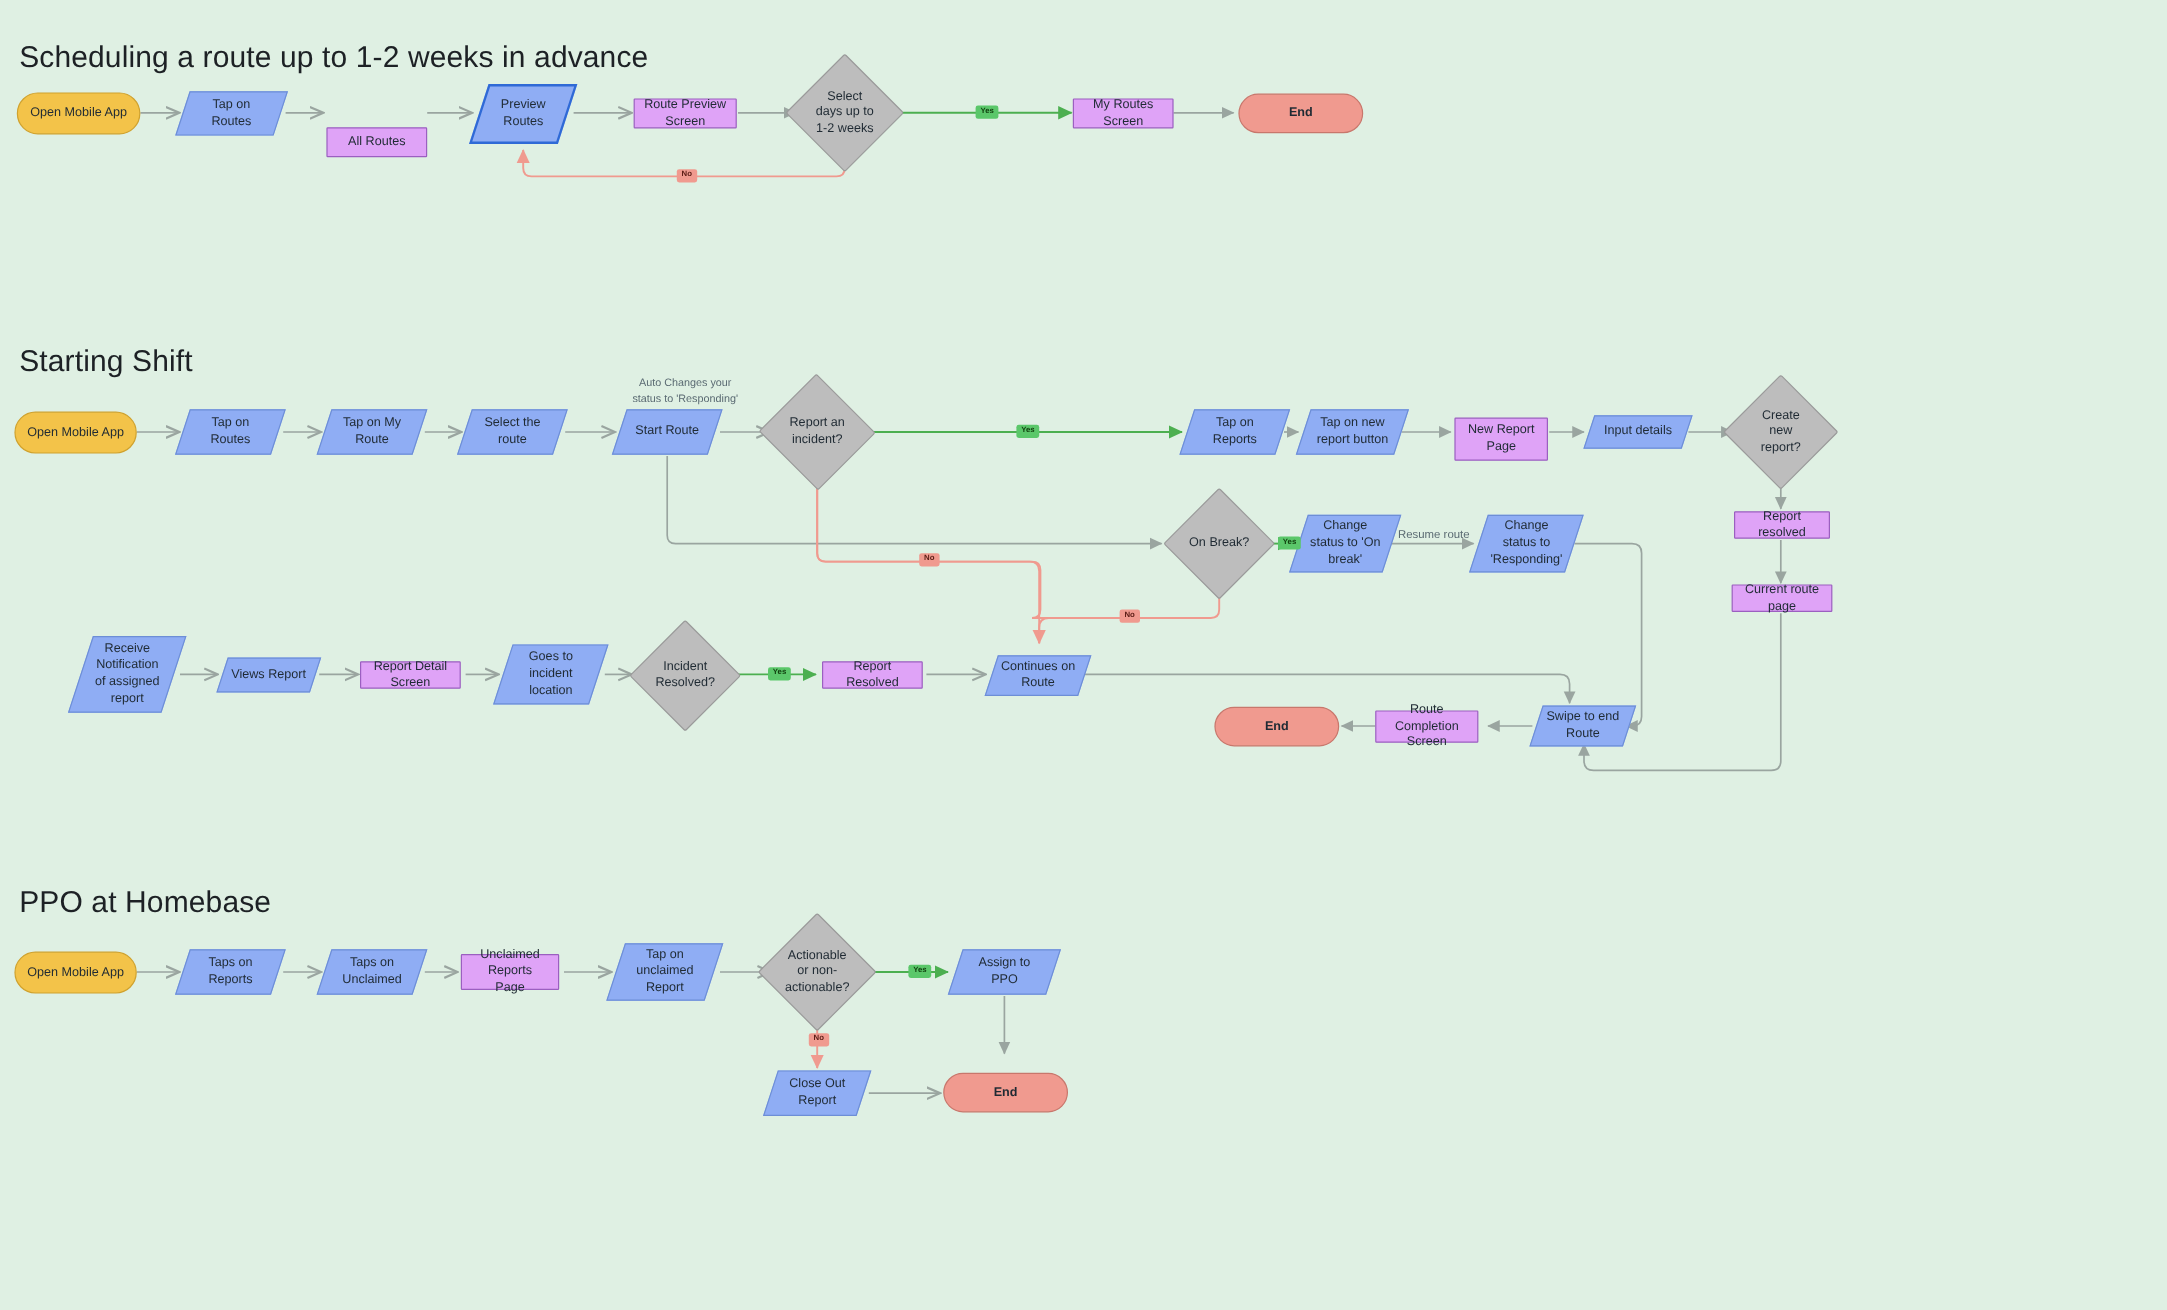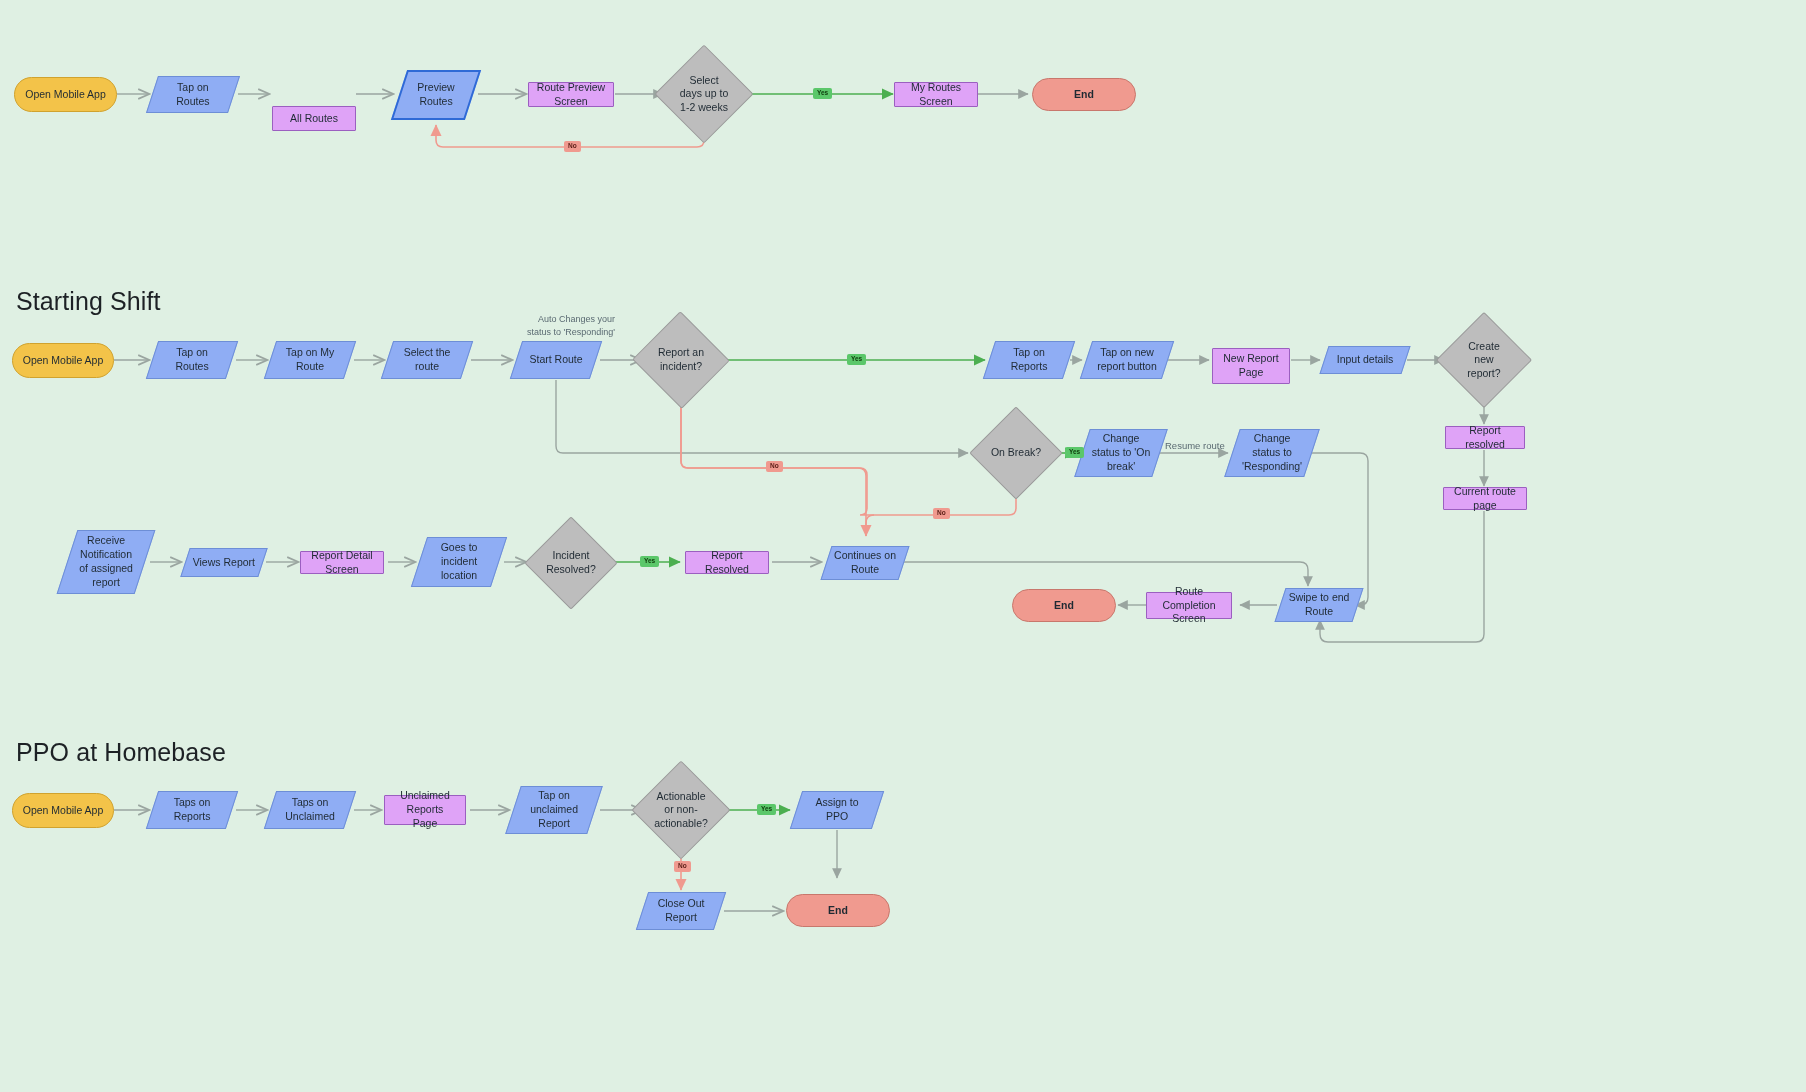--- a/index.html
+++ b/index.html
@@ -86,21 +86,21 @@
   }
   .edge-label.yes{background:#5bc76a;color:#11400f;}
   .edge-label.no{background:#f09a8f;color:#5b1d16;}
 
   .note{
     position:absolute;
     font-size:9px;
     color:#5a6a72;
     line-height:1.45;
     white-space:pre-line;
-    text-align:right;
+    text-align:center;
   }
   .plain-label{
     position:absolute;
     font-size:9.5px;
     color:#5a6a72;
     white-space:nowrap;
   }
 </style>
 </head>
 <body>
@@ -192,20 +192,21 @@
       <path d="M354,810 L380,810" marker-end="url(#ahG)"></path>
       <path d="M470,810 L508,810" marker-end="url(#ahG)"></path>
       <path d="M600,810 L641,810" marker-end="url(#ahG)"></path>
       <path d="M837,830 L837,878" marker-end="url(#ahGs)"></path>
       <path d="M724,911 L782,911" marker-end="url(#ahG)"></path>
     </g>
     <path d="M721,810 L790,810" stroke="#4caf50" stroke-width="1.6" fill="none" marker-end="url(#ahGreen)"></path>
     <path d="M681,845 L681,890" stroke="#f09a8f" stroke-width="1.6" fill="none" marker-end="url(#ahRed)"></path>
   </svg>
 
+  <div class="section-title" style="left:16px;top:34px;">Scheduling a route up to 1-2 weeks in advance</div>
   <div class="section-title" style="left:16px;top:287px;text-align:center;">Starting Shift</div>
   <div class="section-title" style="left:16px;top:738px;">PPO at Homebase</div>
 
   <div class="node start" style="left:14px;top:77px;width:103px;height:35px;">
       <span class="lbl">Open Mobile App</span>
     </div>
   <div class="node para" style="left:152px;top:76px;width:82px;height:37px;">
       <span class="lbl">Tap on
 Routes</span>
     </div>

